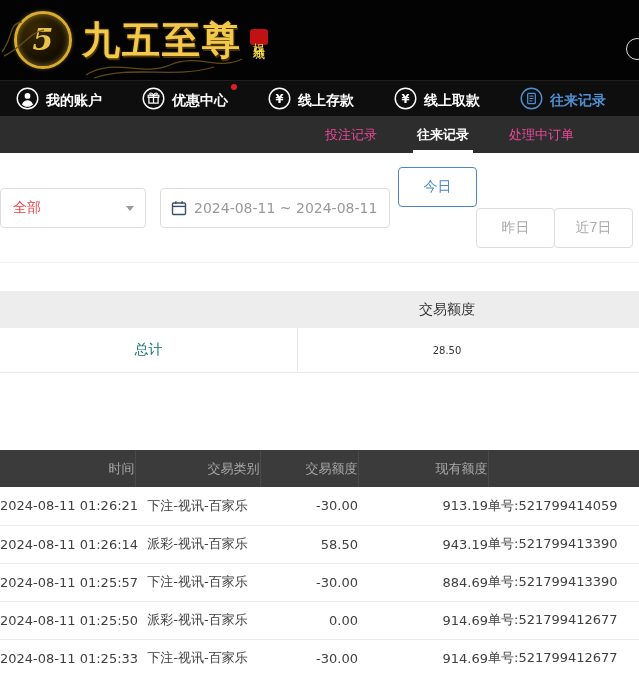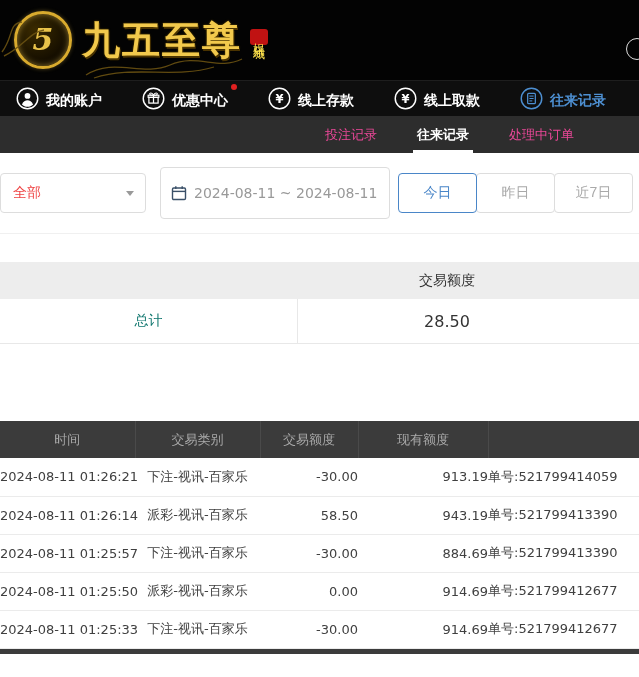--- a/index.html
+++ b/index.html
@@ -26,39 +26,39 @@
   
   .subnav{height:37px;background:#2d2d2d;display:flex;justify-content:flex-end;align-items:stretch;padding-right:65px;gap:40px;box-sizing:border-box;}
   .subtab{display:flex;align-items:center;font-size:13px;color:#ec4899;cursor:pointer;position:relative;}
   .subtab.active{color:#fff;font-weight:bold;}
   .subtab.active::after{content:"";position:absolute;left:-4px;right:-4px;bottom:0;height:3px;background:#fff;}
 
   
   .filters{padding:14px 4px 14px 0;border-bottom:1px solid #f0f0f0;display:flex;align-items:center;background:#fff;}
   .select-box{width:146px;height:40px;border:1px solid #ddd;border-radius:4px;display:flex;align-items:center;padding-left:12px;box-sizing:border-box;position:relative;font-size:14px;color:#ef4444;cursor:pointer;flex:0 0 auto;}
   .select-caret{position:absolute;right:11px;top:17px;width:0;height:0;border-left:4.5px solid transparent;border-right:4.5px solid transparent;border-top:5.5px solid #999;}
-  .date-box{width:230px;height:52px;border:1px solid #ddd;border-radius:4px;display:flex;align-items:center;padding-left:10px;box-sizing:border-box;margin-left:14px;font-size:14px;color:#999;cursor:pointer;flex:0 0 auto;gap:7px;}
+  .date-box{width:230px;height:40px;border:1px solid #ddd;border-radius:4px;display:flex;align-items:center;padding-left:10px;box-sizing:border-box;margin-left:14px;font-size:14px;color:#999;cursor:pointer;flex:0 0 auto;gap:7px;}
   .quick-group{display:flex;margin-left:8px;}
   .quick-btn{width:79px;height:40px;border:1px solid #ddd;background:#fff;border-radius:4px;font-size:14px;color:#a9a9a9;display:flex;align-items:center;justify-content:center;cursor:pointer;box-sizing:border-box;}
-  .quick-btn + .quick-btn{margin-left:-1px;}
+  .quick-btn + .quick-btn{margin-left:-1px;margin-top:41px;}
   .quick-btn.active{border-color:#4a86c8;color:#4a86c8;position:relative;z-index:2;}
 
   
   .summary{margin-top:28px;}
   .summary-head{height:37px;background:#ededed;display:flex;align-items:center;}
   .summary-head .cell-1{width:298px;}
   .summary-head .cell-2{width:298px;text-align:center;font-size:14px;color:#333;}
   .summary-row{height:44px;display:flex;align-items:stretch;border-bottom:1px solid #e8e8e8;}
   .summary-row .cell-1{width:298px;display:flex;align-items:center;justify-content:center;font-size:14px;color:#0f766e;border-right:1px solid #e8e8e8;box-sizing:border-box;}
-  .summary-row .cell-2{width:298px;display:flex;align-items:center;justify-content:center;font-size:16px;color:#333;}
+  .summary-row .cell-2{width:298px;display:flex;align-items:center;justify-content:center;font-size:10px;color:#333;}
 
   
   .records-wrap{margin-top:77px;}
   table.records{width:639px;border-collapse:collapse;table-layout:fixed;}
-  table.records thead th{height:37px;background:#3b3b3b;color:#a9a9a9;font-weight:normal;font-size:13px;text-align:center;border-right:1px solid rgba(255,255,255,.08);padding:0;}
+  table.records thead th{height:37px;background:#3b3b3b;color:#a9a9a9;font-weight:normal;font-size:13px;text-align:right;border-right:1px solid rgba(255,255,255,.08);padding:0;}
   table.records thead th:last-child{border-right:none;}
   table.records tbody td{height:38px;border-bottom:1px solid #ebebeb;font-size:13px;color:#404040;background:#fff;padding:0;box-sizing:border-box;}
   td.c-time{font-size:12px;padding-left:4px;white-space:nowrap;color:#3d3d3d;}
   td.c-type{text-align:center;padding:2px 13px;line-height:16px;word-break:break-all;}
   td.c-amount{text-align:right;padding-right:9px;}
   td.c-balance{text-align:right;padding-right:10px;}
   td.c-order{padding-left:13px;}
 
   .footer-bar{height:5px;background:#3b3b3b;width:100%;}
 </style>

